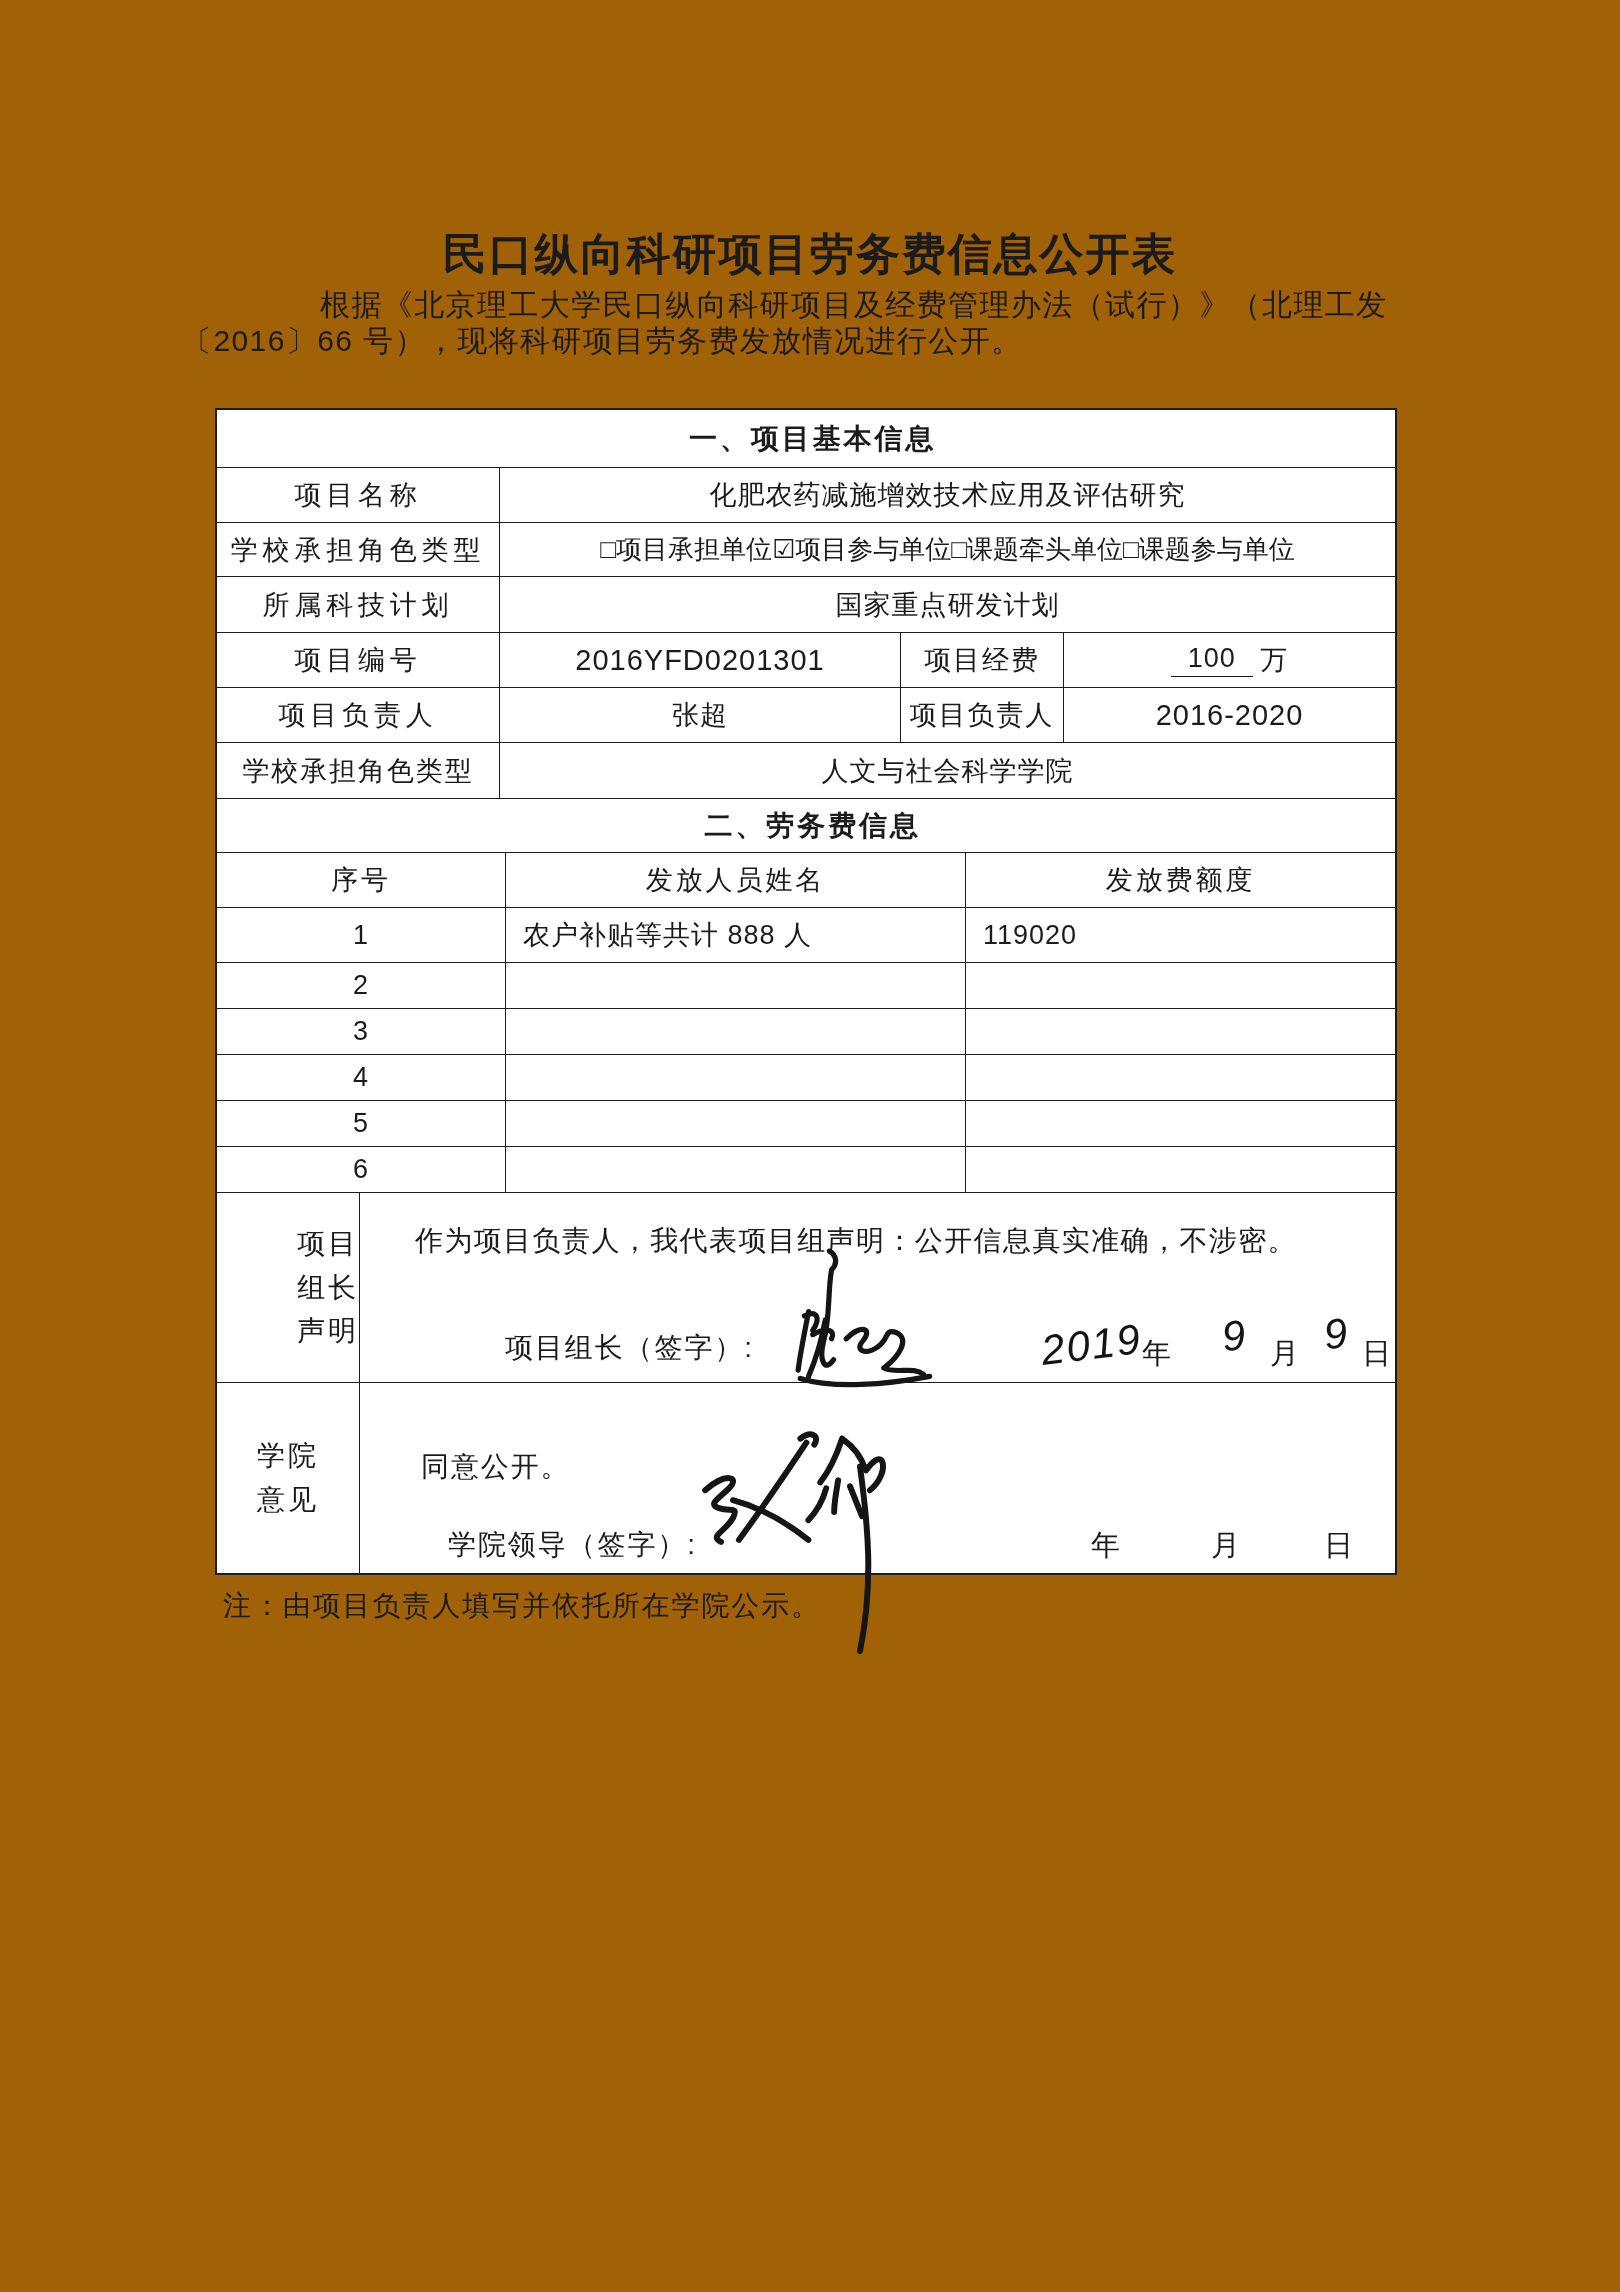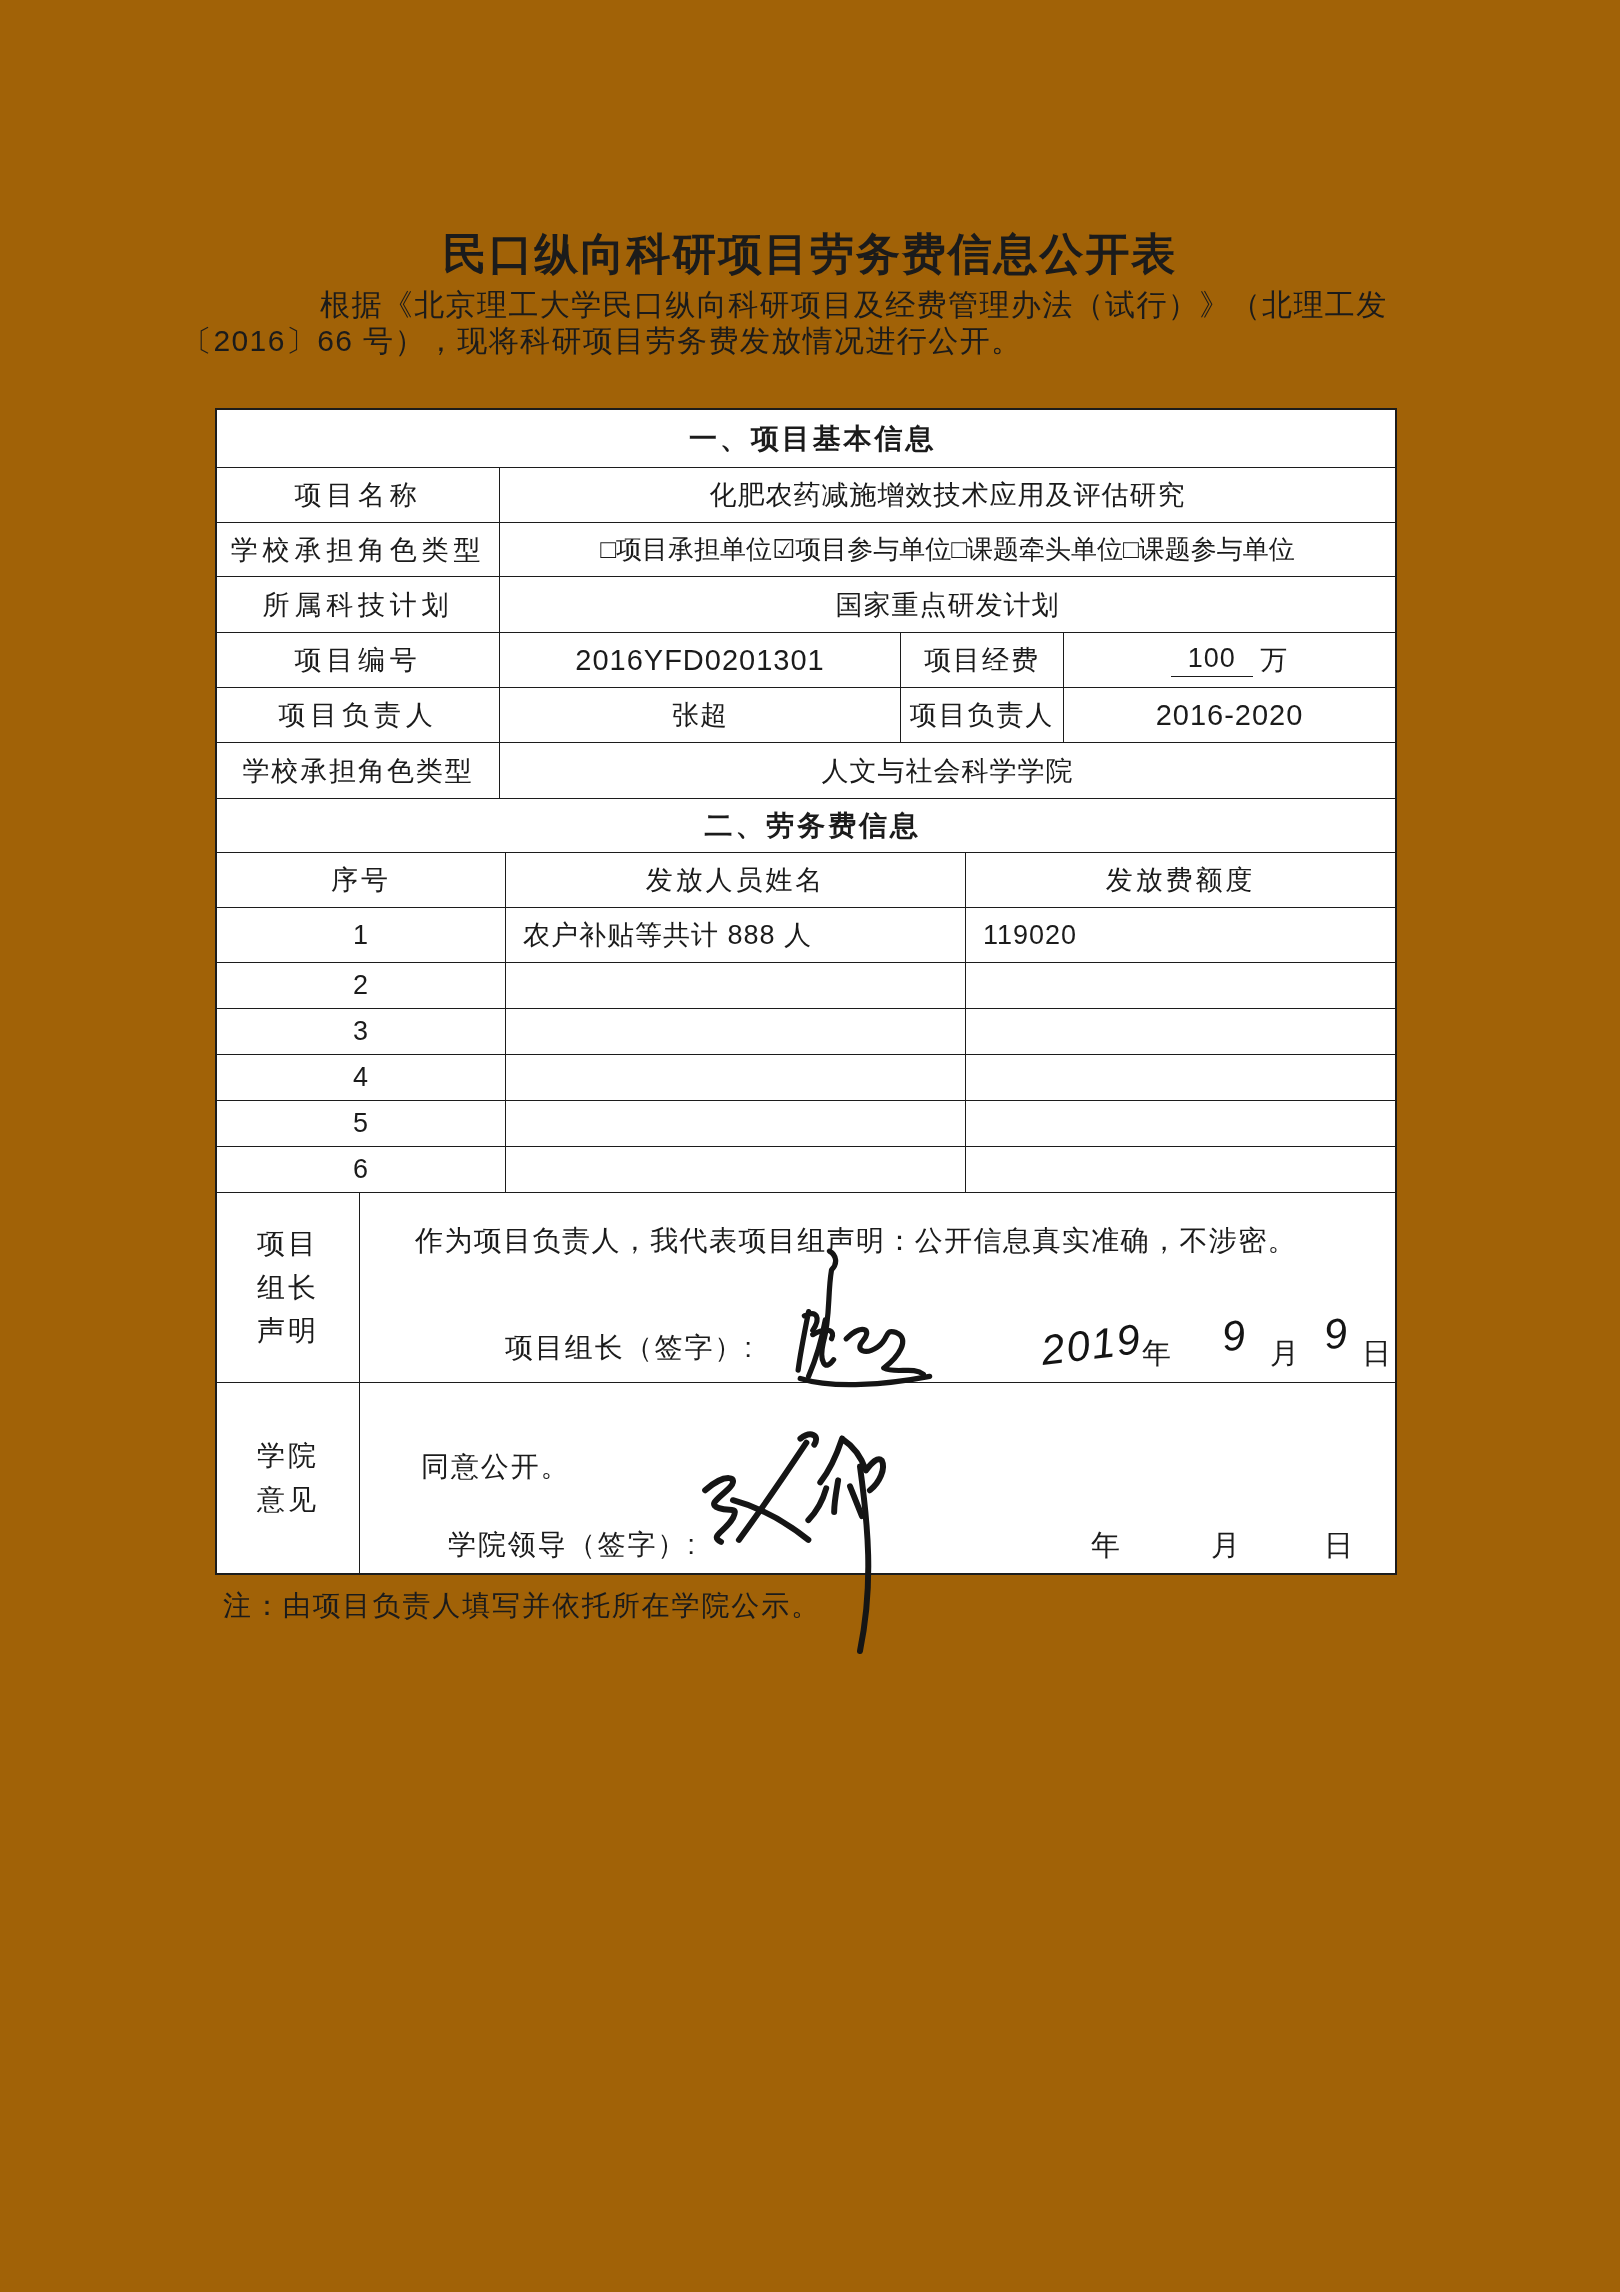--- a/index.html
+++ b/index.html
@@ -136,21 +136,21 @@
       <div class="td left" style="width:460px;"></div>
       <div class="td left" style="flex:1;"></div>
     </div>
     <div class="tr" style="height:46px;">
       <div class="td nb" style="width:288px;">6</div>
       <div class="td left" style="width:460px;"></div>
       <div class="td left" style="flex:1;"></div>
     </div>
 
     <div class="tr" style="height:190px;">
-      <div class="td nb vlabel" style="width:142px;">
+      <div class="td nb vlabel" style="width:142px;align-items:flex-end;">
         <div>项目</div>
         <div>组长</div>
         <div>声明</div>
       </div>
       <div class="td relcell" style="flex:1;">
         <div class="abs" style="left:55px; top:29px; font-size:28px; letter-spacing:1.4px;">作为项目负责人，我代表项目组声明：公开信息真实准确，不涉密。</div>
         <div class="abs" style="left:145px; top:136px; font-size:28px; letter-spacing:1.9px;">项目组长（签字）:</div>
         <svg class="sig-svg" style="left:411px; top:48px; width:167px; height:158px;" viewBox="0 0 160 140">
           <path stroke-width="5" d="M56,4 C63,8 64,16 58,22 C54,45 57,68 50,92 C46,110 52,120 60,108"></path>
           <path stroke-width="5" d="M36,62 C32,82 28,102 26,118 M32,66 C44,60 48,68 40,80"></path>

